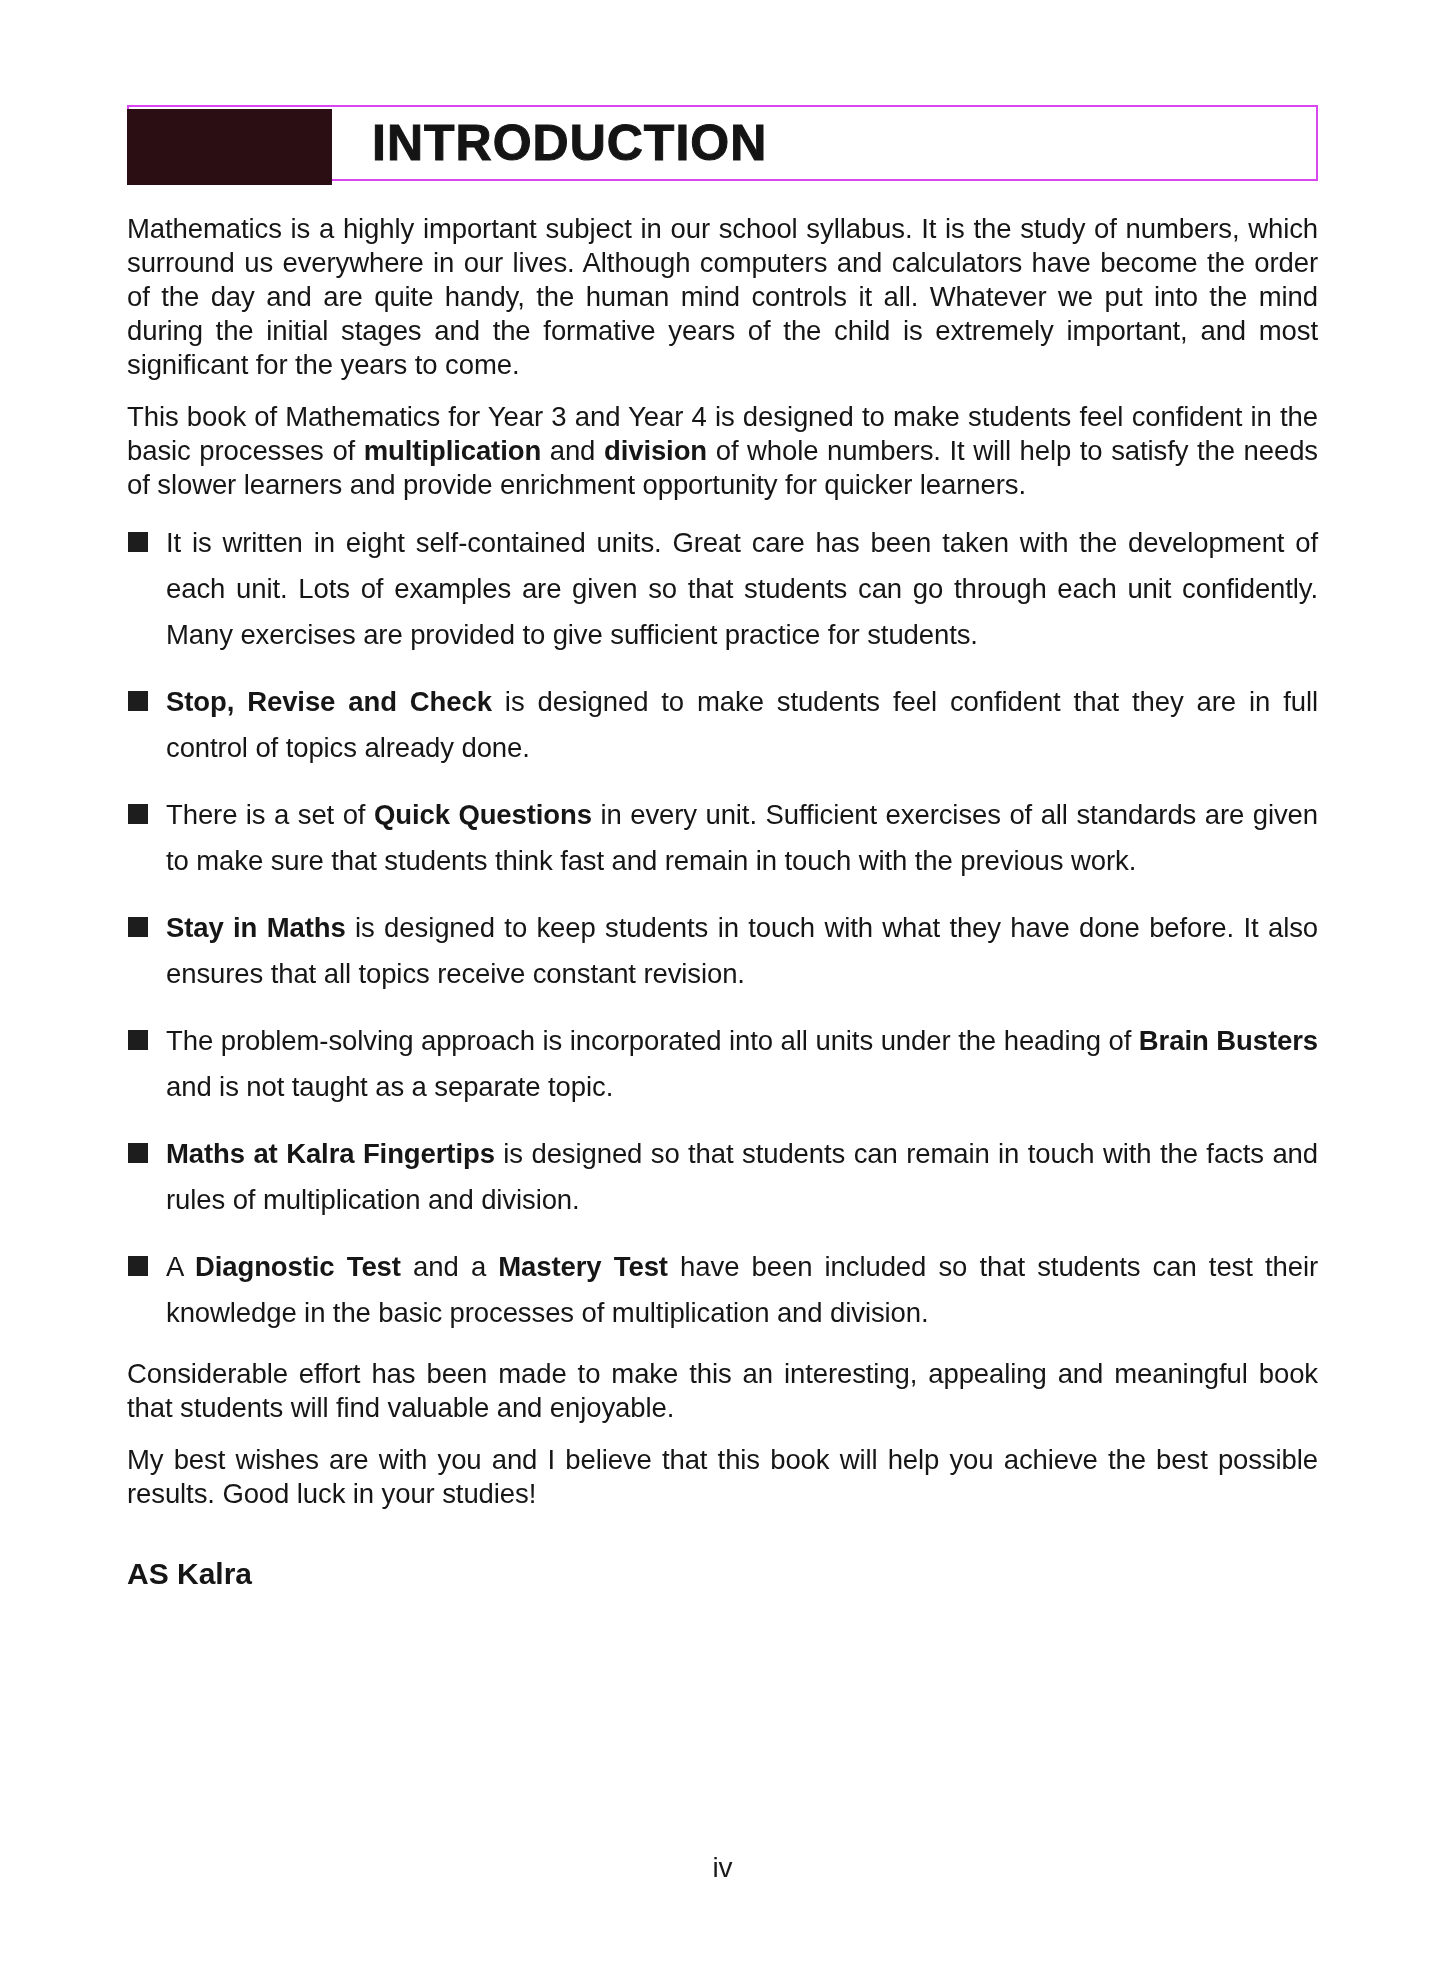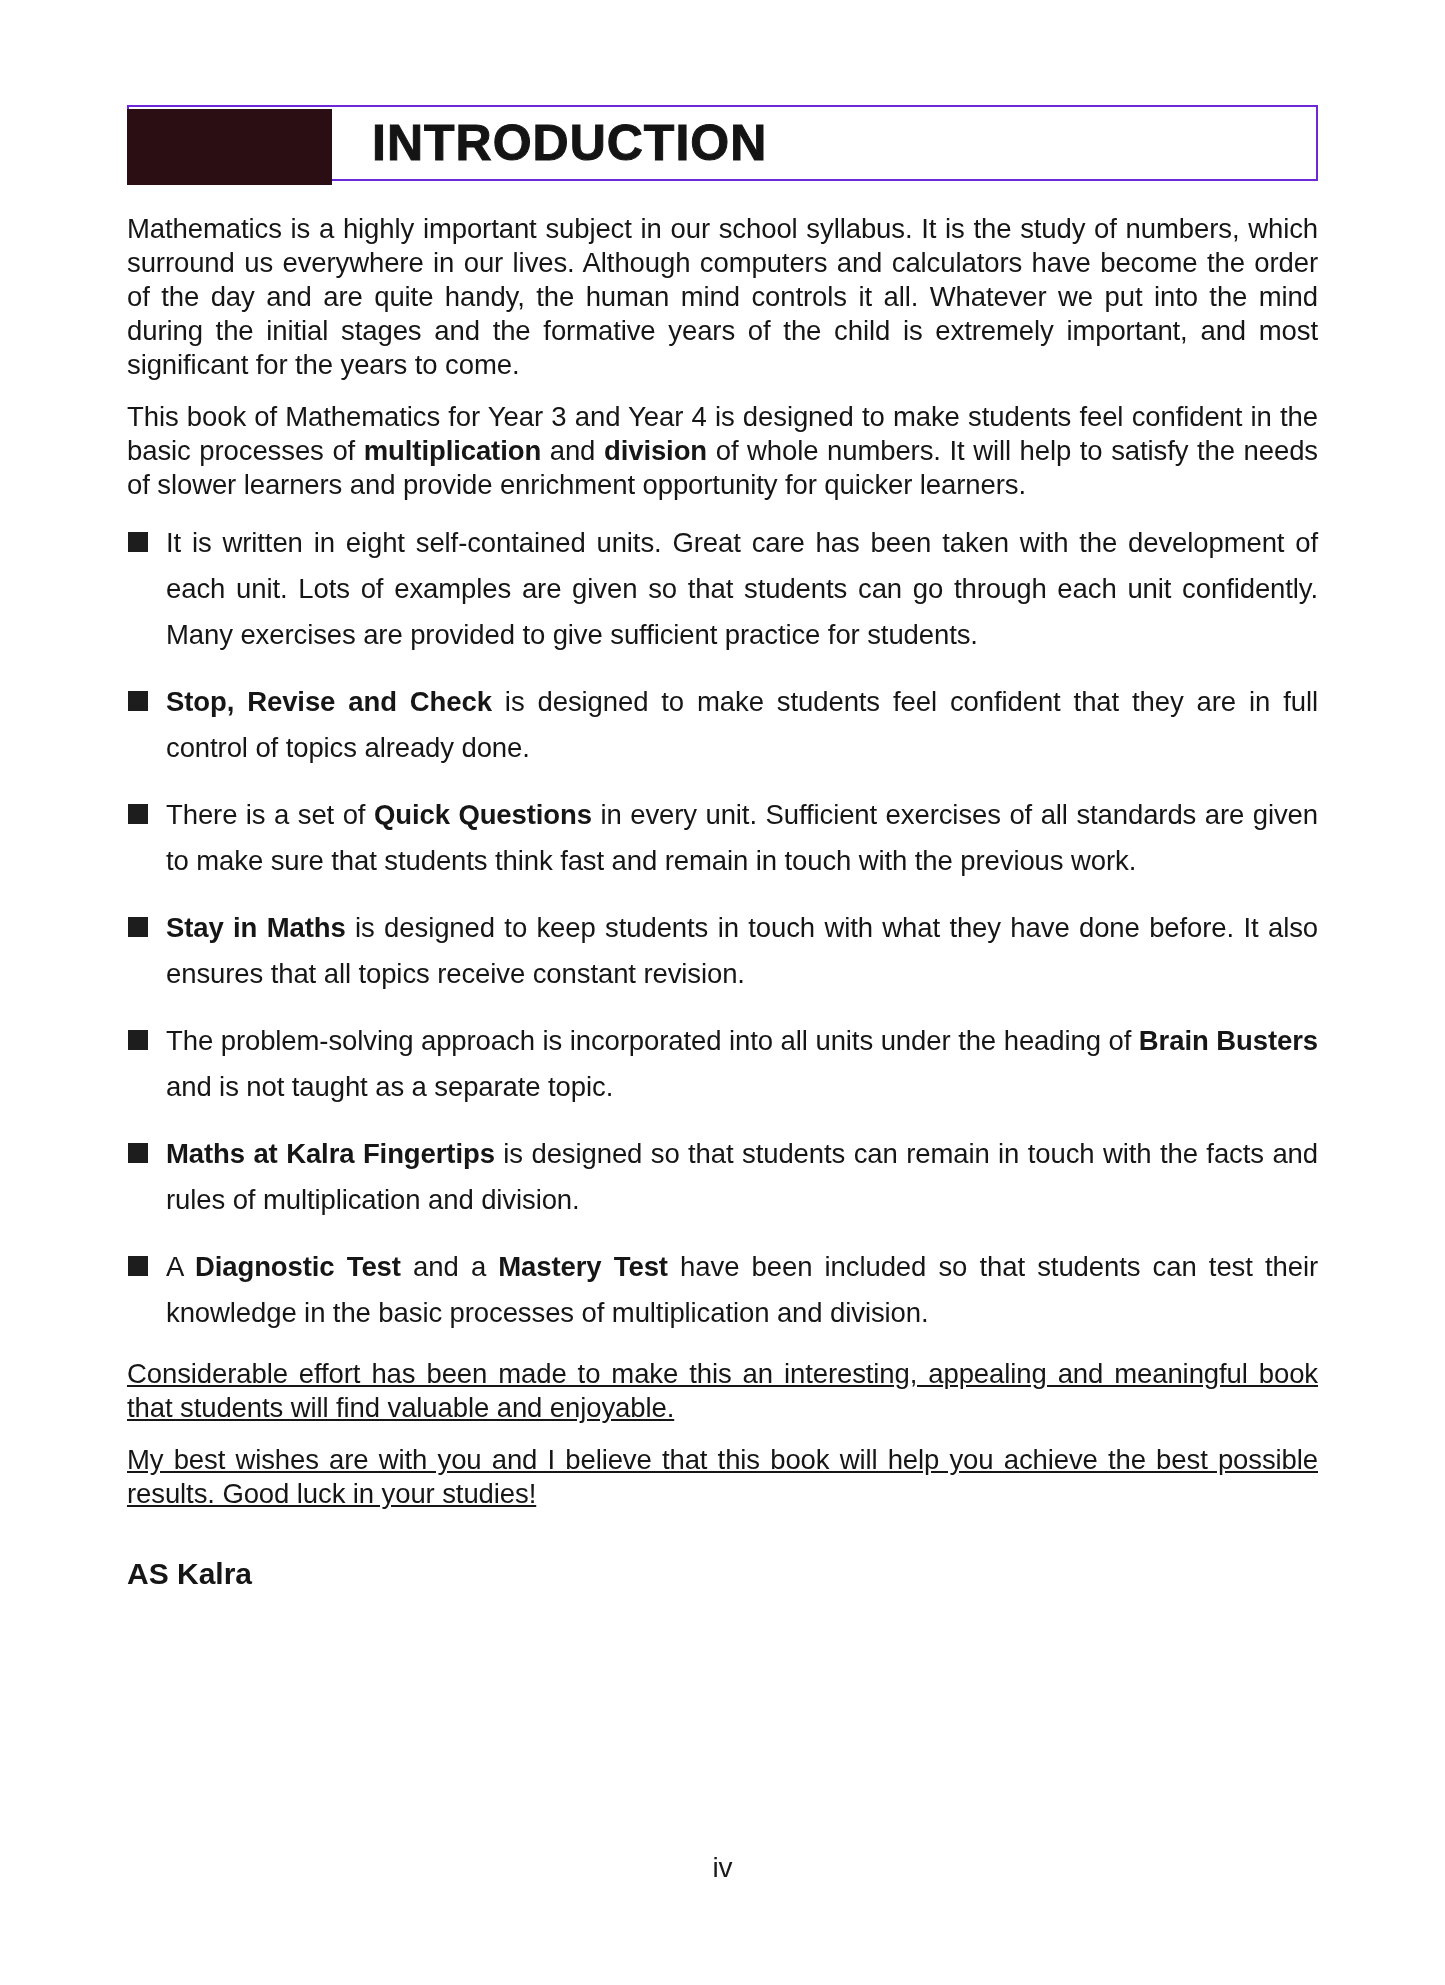--- a/index.html
+++ b/index.html
@@ -17,21 +17,21 @@
   .content {
     position: absolute;
     left: 127px;
     top: 105px;
     width: 1191px;
   }
   
   .header-rule {
     position: relative;
     height: 72px;
-    border: 2px solid #6d28d9;
+    border: 2px solid #d946ef;
     background: #ffffff;
   }
   .accent-block {
     position: absolute;
     left: -2px;
     top: 2px;
     width: 205px;
     height: 76px;
     background: #2a0e13;
   }
@@ -71,21 +71,21 @@
     letter-spacing: -0.1px;
   }
   .bullet-square {
     position: absolute;
     left: 1px;
     top: 12px;
     width: 20px;
     height: 20px;
     background: #1d1d1d;
   }
-  .closing { margin-top: 12px; text-decoration: underline; }
+  .closing { margin-top: 12px; }
   .signature {
     margin: 46px 0 0 0;
     font-size: 30px;
     font-weight: bold;
   }
   .footer {
     position: absolute;
     left: 0;
     bottom: 101px;
     width: 100%;

